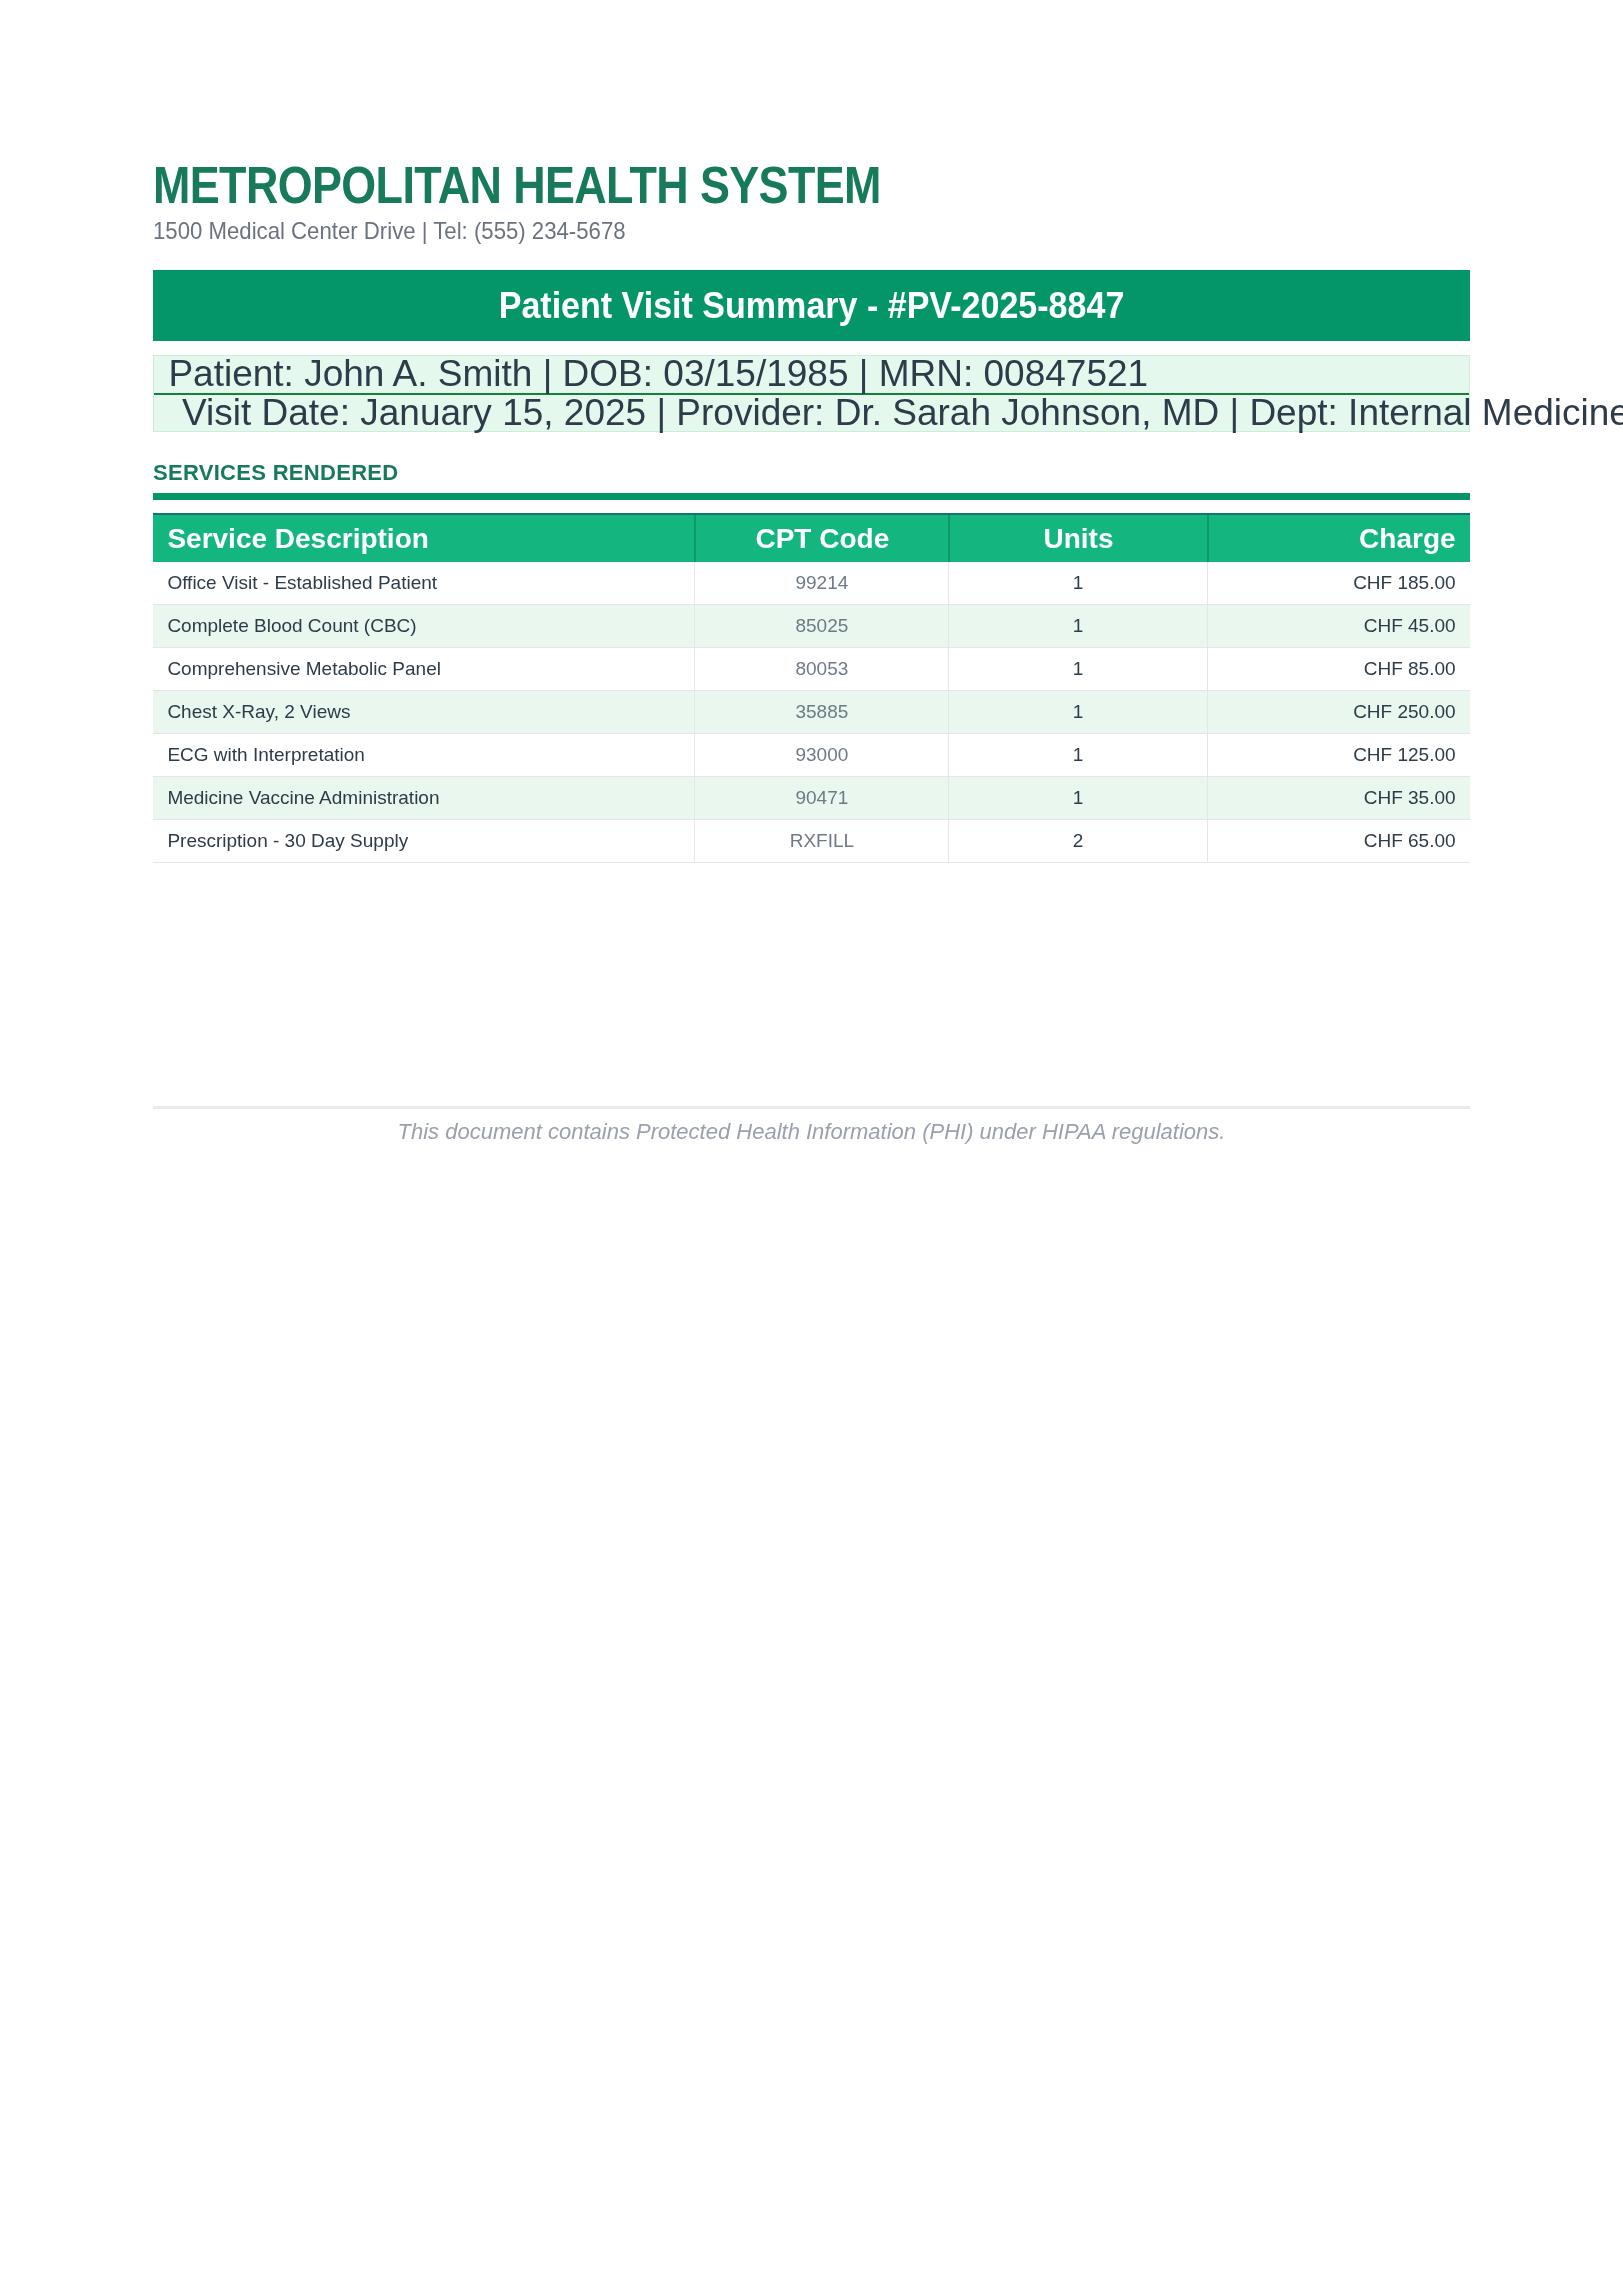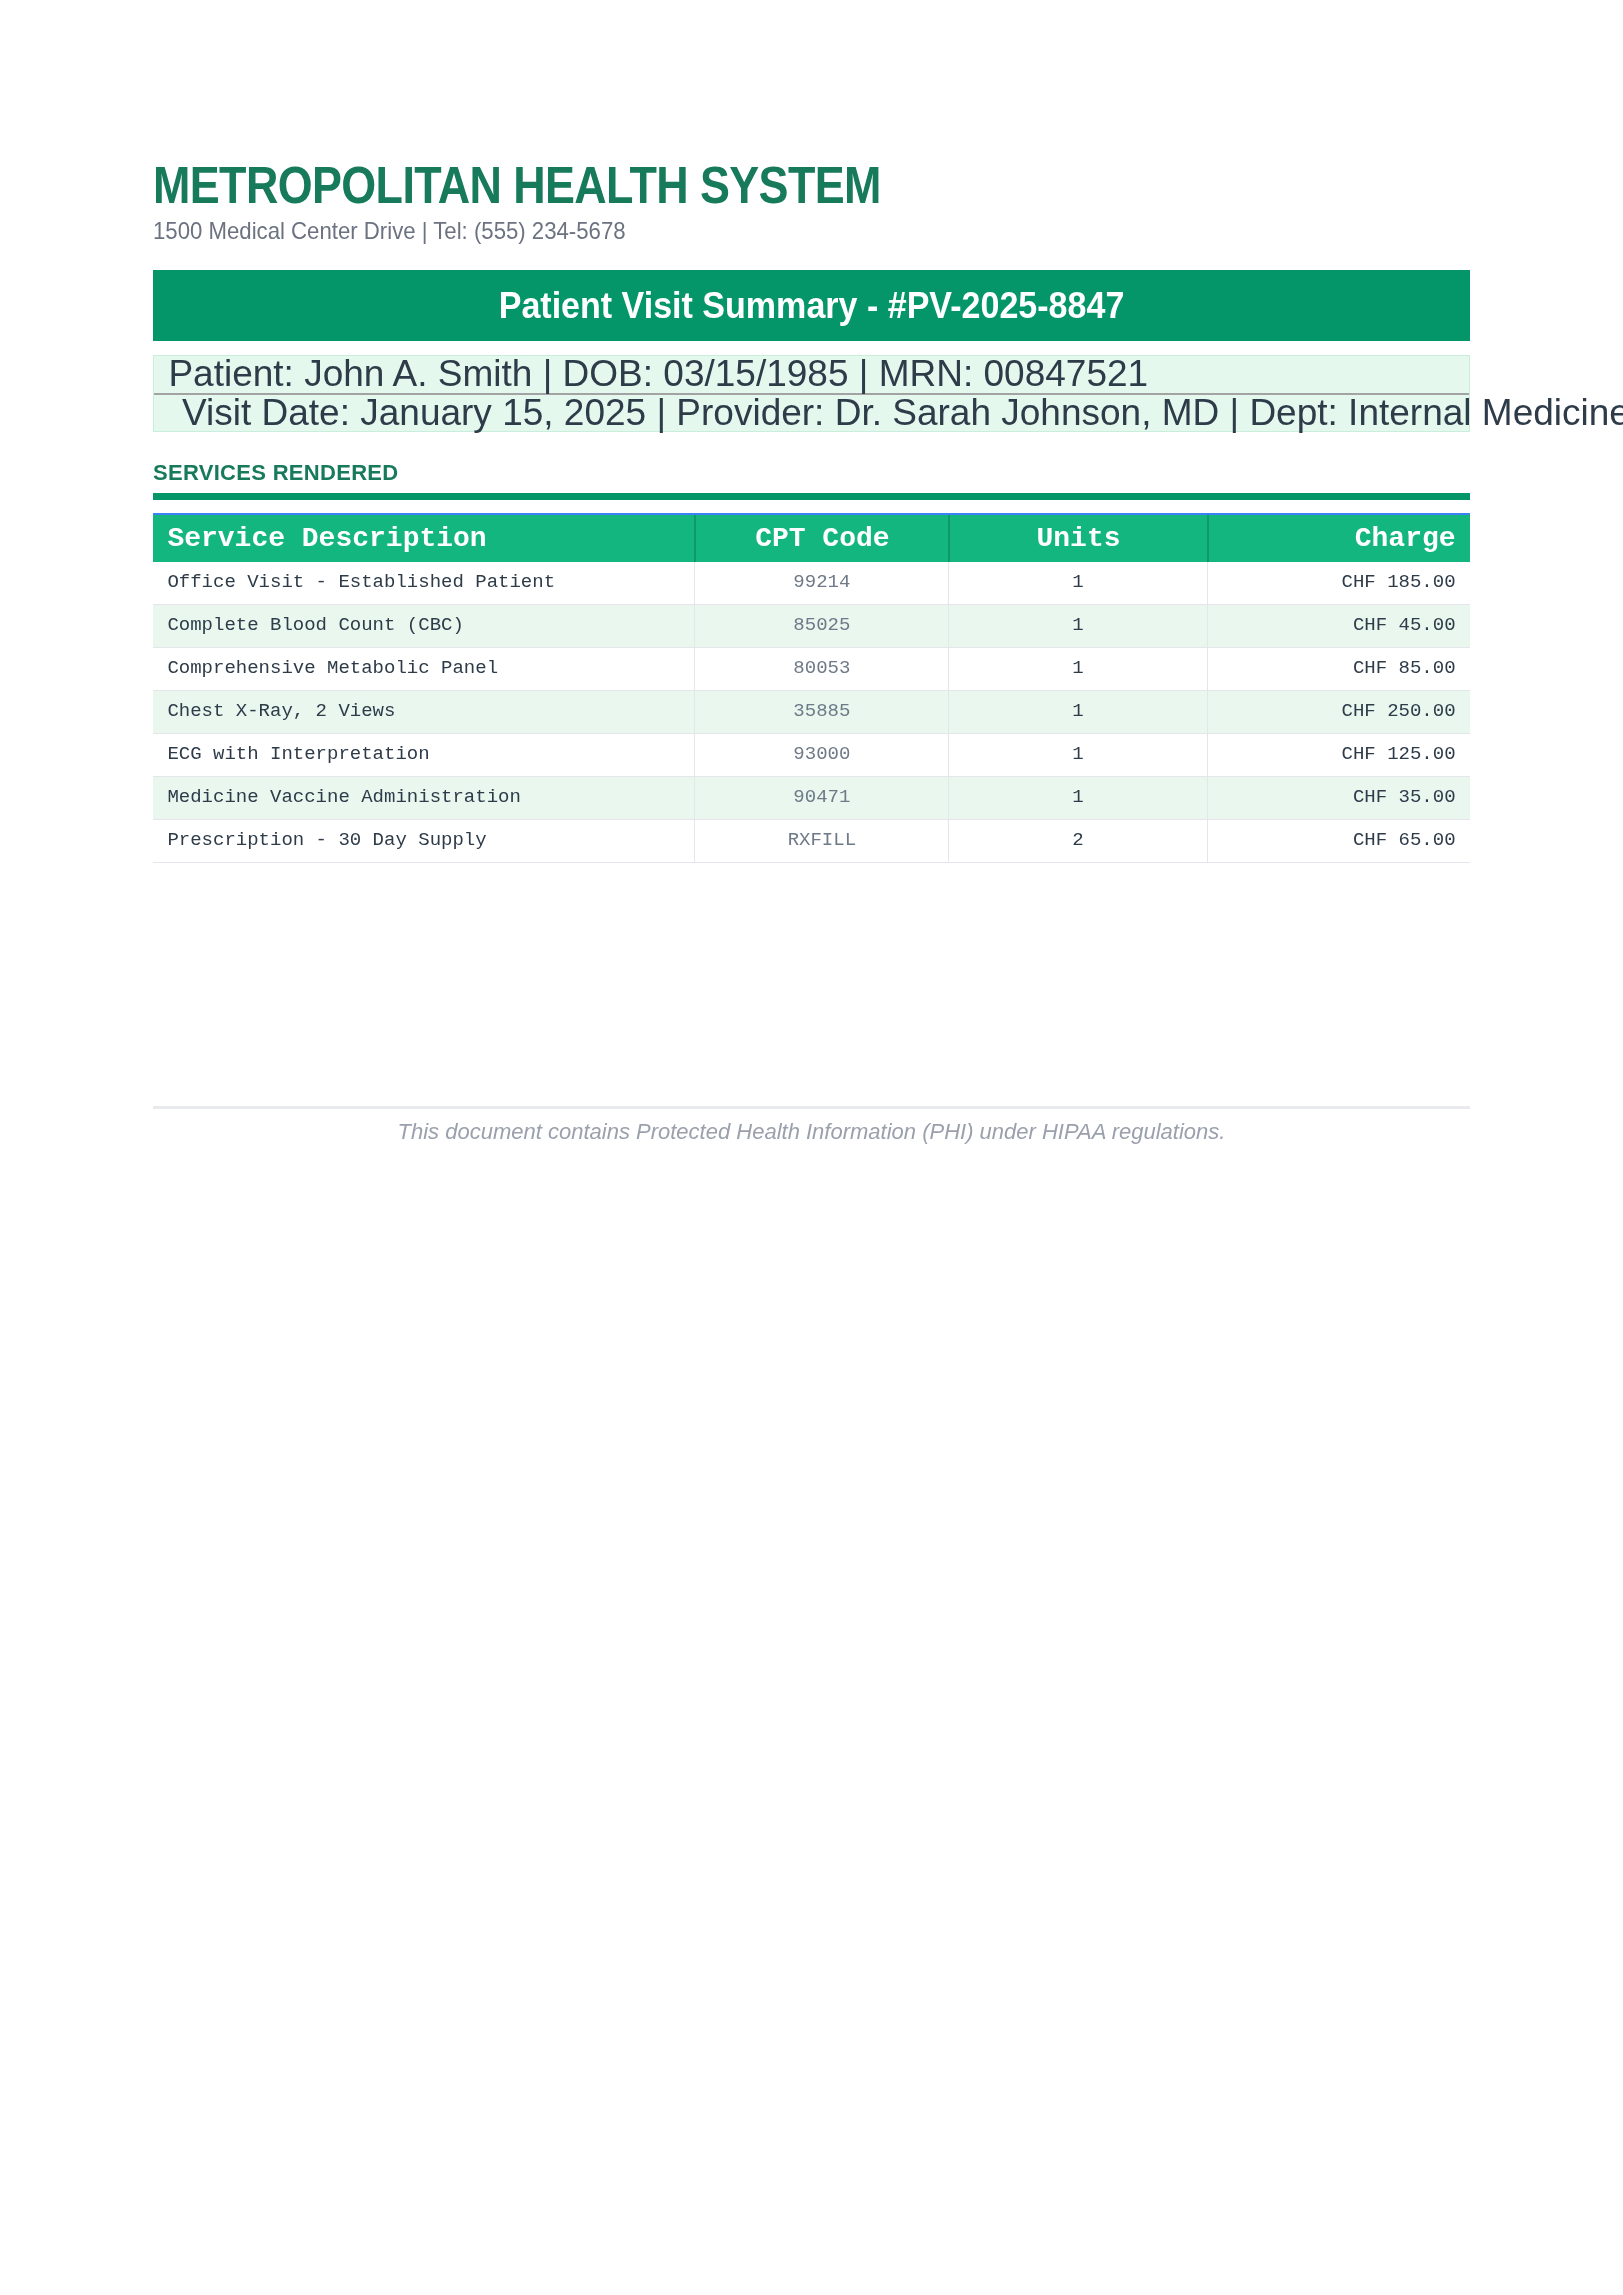--- a/index.html
+++ b/index.html
@@ -65,43 +65,42 @@
     background: #e5f8ee;
     border: 1.3px solid #c9eedb;
   }
   .patient-row {
     font-size: 37px;
     color: #2e3b49;
     line-height: 26px;
     padding: 5.2px 13px 5.2px 14.4px;
     white-space: nowrap;
   }
-  .patient-row + .patient-row { border-top: 2px solid #a3a3a3; padding-left: 28px; }
+  .patient-row + .patient-row { border-top: 2px solid #15803d; padding-left: 28px; }
 
   
   .section-title {
     margin-top: 25px;
     font-size: 22px;
     font-weight: bold;
     color: #177a5a;
     line-height: 31px;
     letter-spacing: 0.3px;
   }
   .section-rule {
     margin-top: 5.2px;
     height: 6.5px;
     background: #049569;
   }
 
   
   .svc-table {
     margin-top: 13px;
     width: 100%;
-    border-top: 2px solid #3b82f6;
-    font-family: Liberation Mono, monospace;
+    border-top: 2px solid #0f766e;
   }
   .t-head {
     display: flex;
     background: #13b67f;
     height: 47px;
   }
   .t-head .cell {
     font-size: 28px;
     font-weight: bold;
     color: #ffffff;

